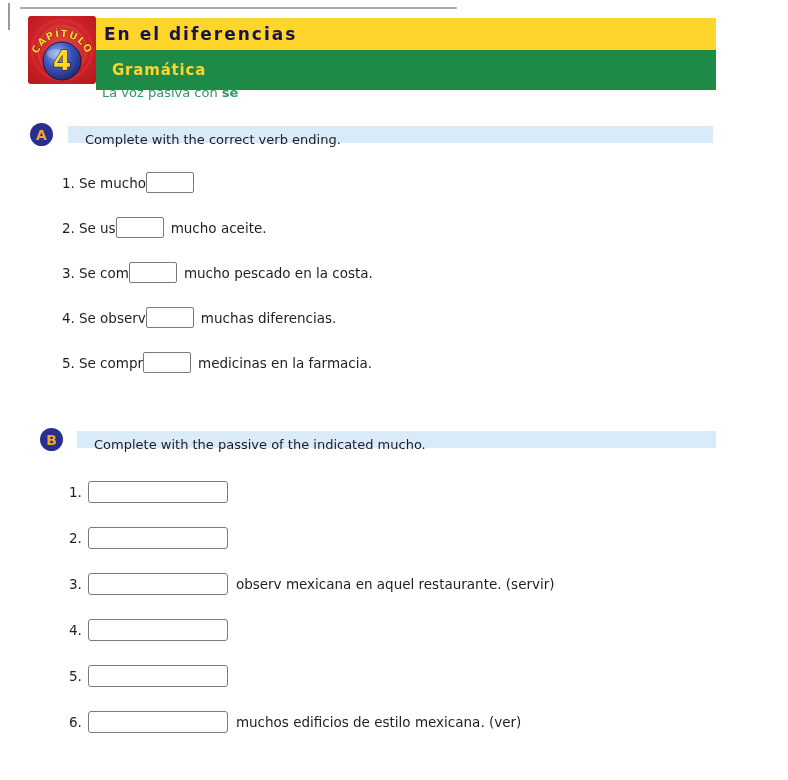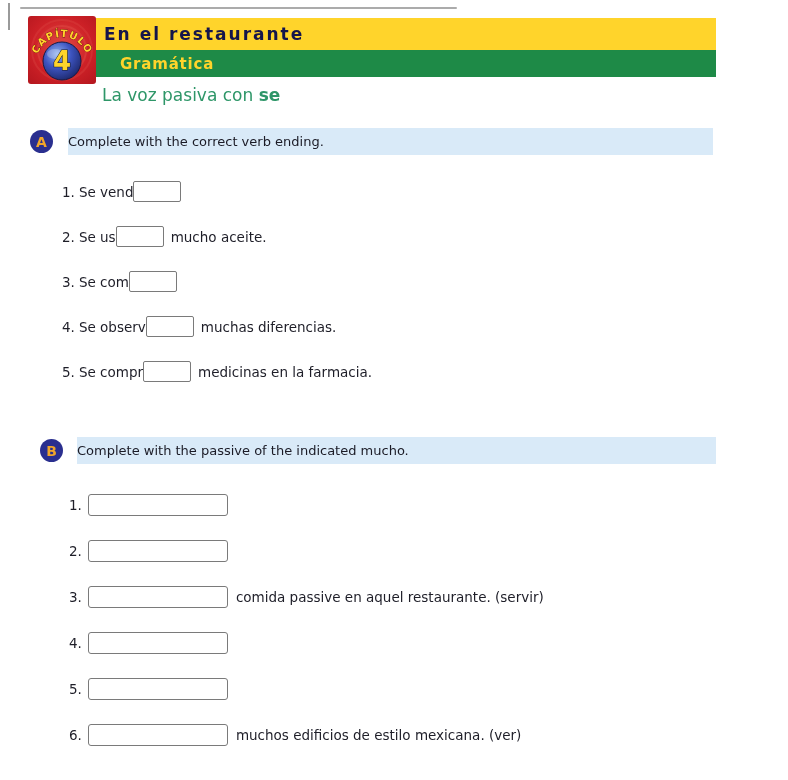--- a/index.html
+++ b/index.html
@@ -23,50 +23,51 @@
   .band-yellow {
     margin-left:68px; height:32px;
     background:var(--band_yellow, #FFD42B);
     display:flex; align-items:center; padding-left:8px;
   }
   .chapter-title {
     font-size:17px; font-weight:bold; letter-spacing:2px;
     color:var(--title_navy, #15154B);
   }
   .band-green {
-    margin-left:68px; height:27px;
+    margin-left:68px; height:40px;
     background:var(--band_green, #1E8A47);
-    display:flex; align-items:center; padding-left:24px;
+    display:flex; align-items:center; padding-left:16px;
   }
   .section-title {
     font-size:15px; font-weight:bold; letter-spacing:0.8px;
     color:var(--band_yellow, #FFD42B);
   }
   .topic {
     margin:8px 0 0 102px;
-    font-size:17px;
+    font-size:13px;
     color:var(--topic_green, #2E9668);
   }
   .topic b { font-weight:bold; }
 
   
   .ex-head { display:flex; align-items:center; }
   .badge {
     width:23px; height:23px; border-radius:50%;
     background:var(--badge_navy, #2A2F8F);
     display:flex; align-items:center; justify-content:center;
     flex:0 0 23px;
   }
   .badge span {
     color:var(--badge_gold, #F0A52B);
     font-weight:bold; font-size:14px; line-height:1;
   }
   .instr-bar {
-    flex:1; height:27px; line-height:27px;
+    flex:1; height:17px; line-height:27px;
     background:var(--bar_blue, #D9EAF8);
+    padding-left:17px;
     color:#1b1b26; font-size:13px;
     white-space:nowrap;
   }
   .sec-a { margin-top:23px; }
   .sec-a .ex-head { margin-left:30px; margin-right:75px; }
   .sec-a .badge { margin-right:15px; }
   .sec-b { margin-top:43px; }
   .sec-b .ex-head { margin-left:40px; margin-right:72px; }
   .sec-b .badge { margin-right:14px; }
 
@@ -115,54 +116,55 @@
         <circle cx="34" cy="34" r="30" fill="none" stroke="#E0524C" stroke-opacity="0.28" stroke-width="2"></circle>
         <text font-size="10" font-weight="bold" fill="#FFD42B" stroke="#40080C" stroke-width="0.5" letter-spacing="1" style="paint-order:stroke">
           <textPath href="#arcPath" startOffset="50%" text-anchor="middle">CAPÍTULO</textPath>
         </text>
         <circle cx="34" cy="45" r="19" fill="url(#gBall)" stroke="#131A45" stroke-width="1"></circle>
         <ellipse cx="27" cy="38" rx="8" ry="5" fill="#ffffff" opacity="0.25"></ellipse>
         <text x="34" y="54" text-anchor="middle" font-size="26" font-weight="bold" fill="#FFD42B" stroke="#1C1C1C" stroke-width="1.1" style="paint-order:stroke">4</text>
       </svg>
     </div>
     <div class="band-yellow">
-      <span class="chapter-title">En el restaurante</span>
+      <span class="chapter-title">En el diferencias</span>
     </div>
     <div class="band-green">
       <span class="section-title">Gramática</span>
     </div>
   </header>
 
   <div class="topic"><span>La voz pasiva con </span><b>se</b></div>
 
   <section class="sec-a">
     <div class="ex-head">
       <div class="badge">
         <span>A</span>
       </div>
       <div class="instr-bar">
         <span>Complete with the correct verb ending.</span>
       </div>
     </div>
     <div class="rows-a">
       <div class="row">
         <span class="num">1.</span>
-          <span>Se vend</span>
+          <span>Se mucho</span>
           <input type="text" class="box a-box" style="">
       </div>
       <div class="row">
         <span class="num">2.</span>
           <span>Se us</span>
           <input type="text" class="box a-box" style="">
           <span>mucho aceite.</span>
       </div>
       <div class="row">
         <span class="num">3.</span>
           <span>Se com</span>
           <input type="text" class="box a-box" style="">
+          <span>mucho pescado en la costa.</span>
       </div>
       <div class="row">
         <span class="num">4.</span>
           <span>Se observ</span>
           <input type="text" class="box a-box" style="">
           <span>muchas diferencias.</span>
       </div>
       <div class="row">
         <span class="num">5.</span>
           <span>Se compr</span>
@@ -186,21 +188,21 @@
         <span class="num">1.</span>
           <input type="text" class="box b-box" style="">
       </div>
       <div class="row">
         <span class="num">2.</span>
           <input type="text" class="box b-box" style="">
       </div>
       <div class="row">
         <span class="num">3.</span>
           <input type="text" class="box b-box" style="">
-          <span>comida passive en aquel restaurante. (servir)</span>
+          <span>observ mexicana en aquel restaurante. (servir)</span>
       </div>
       <div class="row">
         <span class="num">4.</span>
           <input type="text" class="box b-box" style="">
       </div>
       <div class="row">
         <span class="num">5.</span>
           <input type="text" class="box b-box" style="">
       </div>
       <div class="row">

